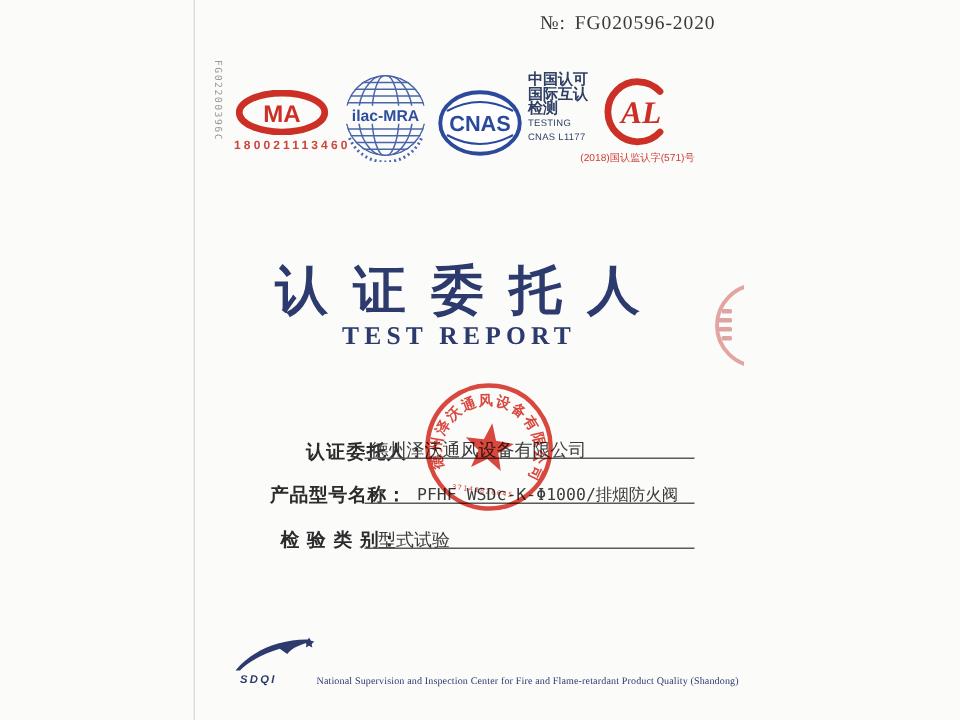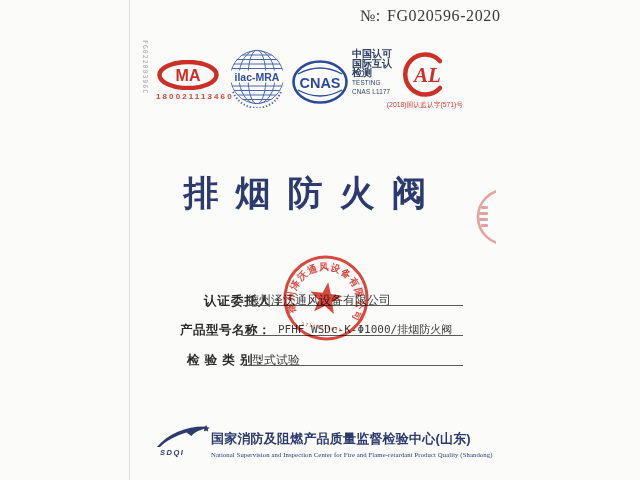--- a/index.html
+++ b/index.html
@@ -3,21 +3,21 @@
 <meta charset="utf-8">
 <style>
   html,body{margin:0;padding:0;background:#e9e9e7;}
   .page{
     position:relative;width:640px;height:480px;background:#fbfbfa;
     overflow:hidden;font-family:"Liberation Sans",sans-serif;
   }
   .scan-edge{position:absolute;left:129px;top:0;width:1px;height:480px;background:#dededb;}
   
   .report-no{position:absolute;left:360px;top:7px;font-family:"Liberation Serif",serif;
-    font-size:16px;color:#3a3a3a;letter-spacing:.6px;}
+    font-size:13px;color:#3a3a3a;letter-spacing:.6px;}
   .report-no .num{margin-left:6px;}
   
   .side-code{position:absolute;left:141px;top:40px;writing-mode:vertical-rl;
     font-size:6.5px;color:#9a9a9a;letter-spacing:1px;font-family:"DejaVu Sans Mono",monospace;}
   
   .cma{position:absolute;left:157px;top:60px;}
   .cma-number{position:absolute;left:156px;top:92px;font-size:8px;font-weight:bold;
     color:#cf453c;letter-spacing:2.1px;}
   .ilac{position:absolute;left:229px;top:48px;}
   .cnas{position:absolute;left:292px;top:59px;}
@@ -117,21 +117,22 @@
     <span class="en">TESTING</span>
     <span class="en">CNAS L1177</span>
   </div>
 
   <svg class="cal" width="46" height="50" viewBox="0 0 46 50">
     <path d="M 39,11 A 20,20 0 1 0 39,38" fill="none" stroke="#cc2f26" stroke-width="4.5" stroke-linecap="round"></path>
     <text x="13" y="32" font-size="21" font-weight="bold" font-style="italic" fill="#cc2f26" font-family="Liberation Serif, serif">AL</text>
   </svg>
   <div class="cal-caption">(2018)国认监认字(571)号</div>
 
-  <div class="title-zh">排烟防火阀</div>
+  <div class="title-zh">认证委托人</div>
+  <div class="title-en">TEST REPORT</div>
 
   <div class="field-label lbl-1">认证委托人：</div>
   <div class="field-value val-1">德州泽沃通风设备有限公司</div>
   <div class="field-line line-1"></div>
 
   <div class="field-label lbl-2">产品型号名称：</div>
   <div class="field-value val-2">PFHF WSDc-K-Φ1000/排烟防火阀</div>
   <div class="field-line line-2"></div>
 
   <div class="field-label lbl-3">检 验 类 别：</div>
@@ -160,16 +161,15 @@
           <rect x="7" y="38" width="7" height="3" rx="1"></rect>
       </g>
     </svg>
   </div>
 
   <svg class="footer-logo" width="54" height="26" viewBox="0 0 54 26">
     <path d="M1,23 C12,9 33,1.5 51,2.5 L51,3.5 C44,6.5 39.5,7 35.5,12 L30.5,8.5 C20,11.5 9,17.5 4,23 Z" fill="#2c3a6d"></path>
     <path d="M50,1 l1.2,2.2 2.3,0.4 -1.7,1.7 0.4,2.3 -2.2-1.1 -2.1,1.1 0.4,-2.3 -1.7,-1.7 2.3,-0.4 Z" fill="#2c3a6d"></path>
   </svg>
   <div class="footer-logo-text">SDQI</div>
-  <div class="footer-zh">国家消防及阻燃产品质量监督检验中心(山东)</div>
   <div class="footer-en">National Supervision and Inspection Center for Fire and Flame-retardant Product Quality (Shandong)</div>
 
 </div>
 
 </body></html>

